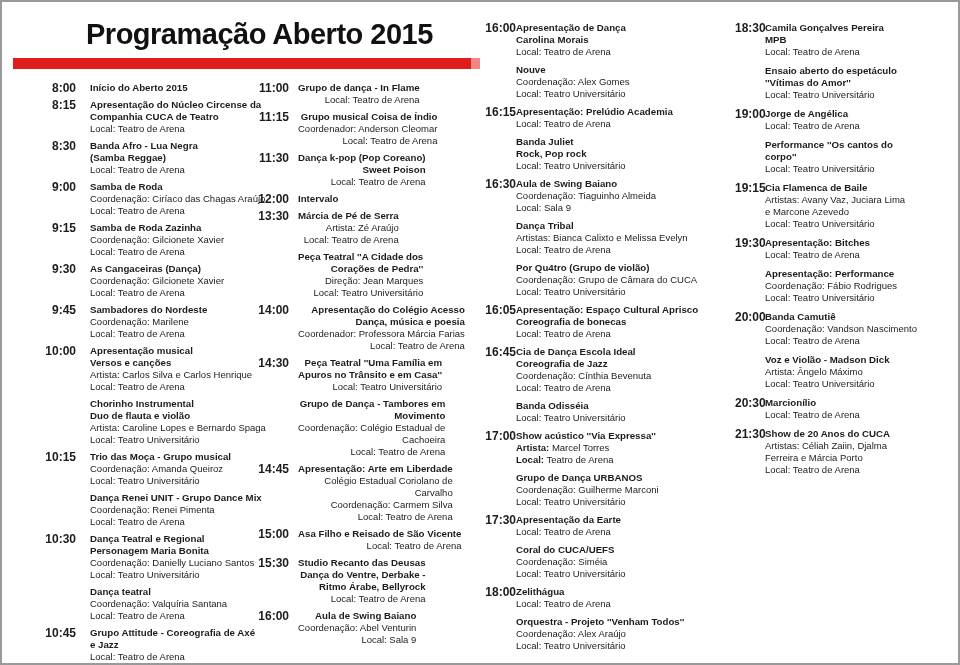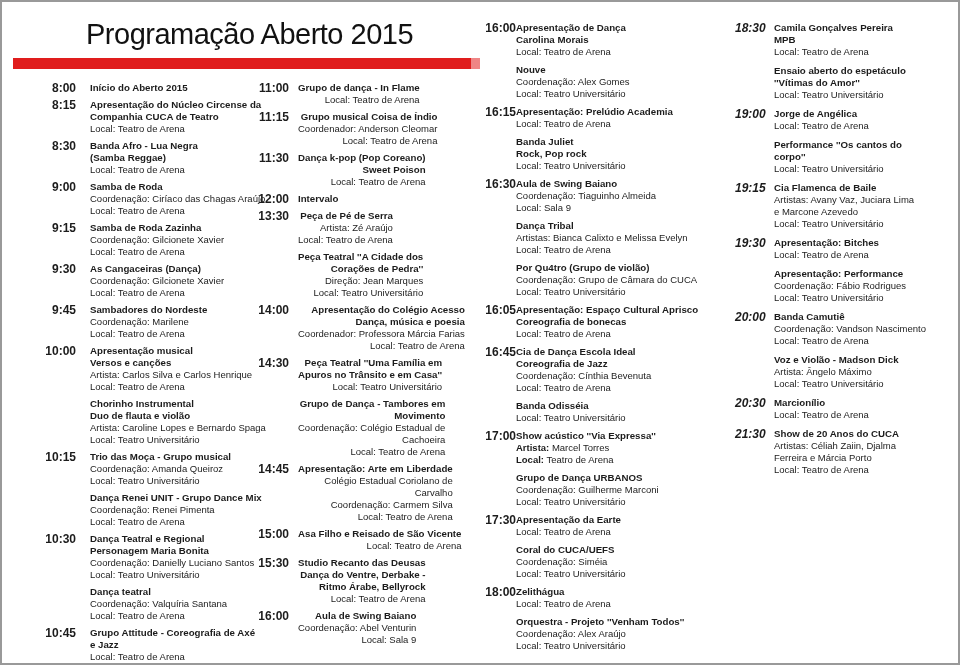--- a/index.html
+++ b/index.html
@@ -9,21 +9,21 @@
     background:#ffffff;
     border:2px solid #999999;
     box-sizing:border-box;
     font-family:"Liberation Sans", sans-serif;
     color:#1c1c1c;
     overflow:hidden;
   }
   .page-title {
     position:absolute; left:84px; top:16px;
     margin:0;
-    font-size:29px; font-weight:normal; letter-spacing:-0.5px;
+    font-size:29px; font-weight:bold; letter-spacing:-0.5px;
     color:#111;
     white-space:nowrap;
   }
   .red-bar {
     position:absolute; left:11px; top:56px;
     width:467px; height:11px;
   }
   .red-bar .bar-tip {
     position:absolute; right:0; top:0;
     width:9px; height:11px;
@@ -38,26 +38,26 @@
   .col-2 .event { margin-bottom:6px; }
   .col-3 .event { margin-bottom:7px; }
   .time {
     flex:none; text-align:right;
     font-weight:bold; font-size:12px; line-height:12px;
     white-space:nowrap;
   }
   .col-0 .time { width:46px; }
   .col-1 .time { width:31px; }
   .col-2 .time { width:31px; }
-  .col-3 .time { width:30px;font-style:italic; }
+  .col-3 .time { width:30px; }
   .content { flex:none; }
   .col-0 .content { margin-left:14px; }
   .col-1 .content { margin-left:9px;text-align:right; }
   .col-2 .content { margin-left:0; }
-  .col-3 .content { margin-left:9px; }
+  .col-3 .content { }
   .title-line {
     font-weight:bold; font-size:9.7px; line-height:12px;
     white-space:nowrap;
   }
   .detail-line {
     font-size:9.5px; line-height:12px;
     white-space:nowrap;
   }
 </style>
 </head>
@@ -210,21 +210,21 @@
         </div>
         <div class="event">
           <div class="time">12:00</div>
           <div class="content">
             <div class="title-line">Intervalo</div>
           </div>
         </div>
         <div class="event">
           <div class="time">13:30</div>
           <div class="content">
-            <div class="title-line">Peça de Pé de Serra</div>
+            <div class="title-line">Márcia de Pé de Serra</div>
             <div class="detail-line">Artista: Zé Araújo</div>
             <div class="detail-line">Local: Teatro de Arena</div>
           </div>
         </div>
         <div class="event">
           <div class="time"></div>
           <div class="content">
             <div class="title-line">Peça Teatral ''A Cidade dos</div>
             <div class="title-line">Corações de Pedra''</div>
             <div class="detail-line">Direção: Jean Marques</div>

